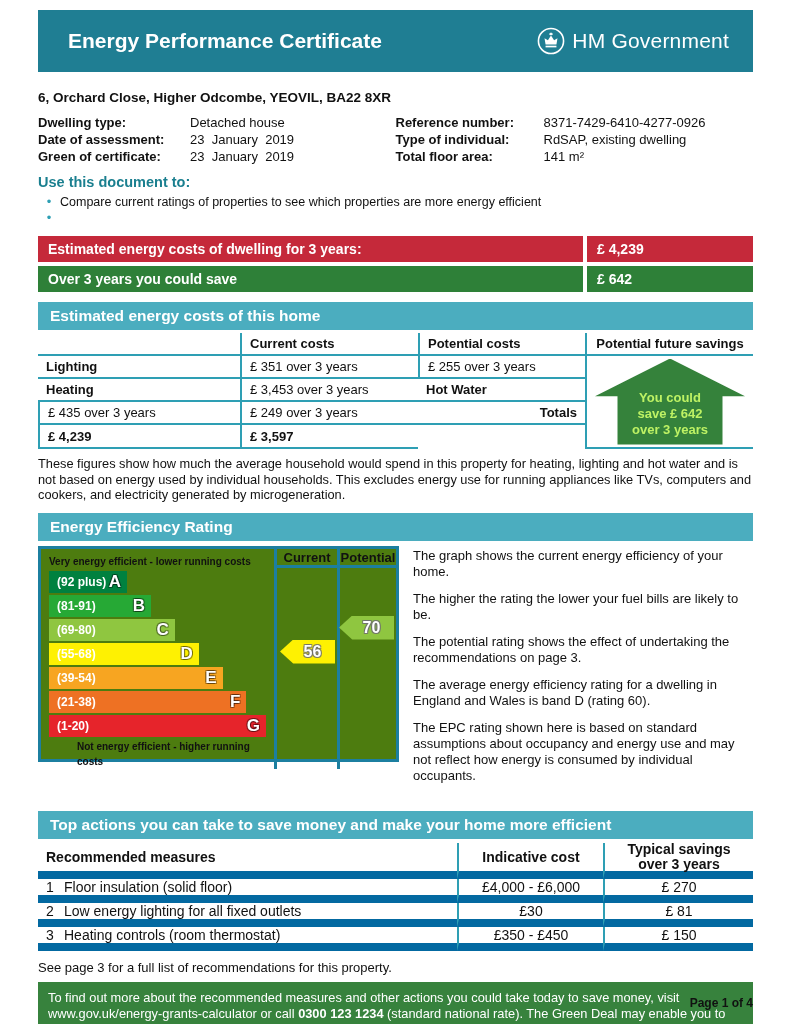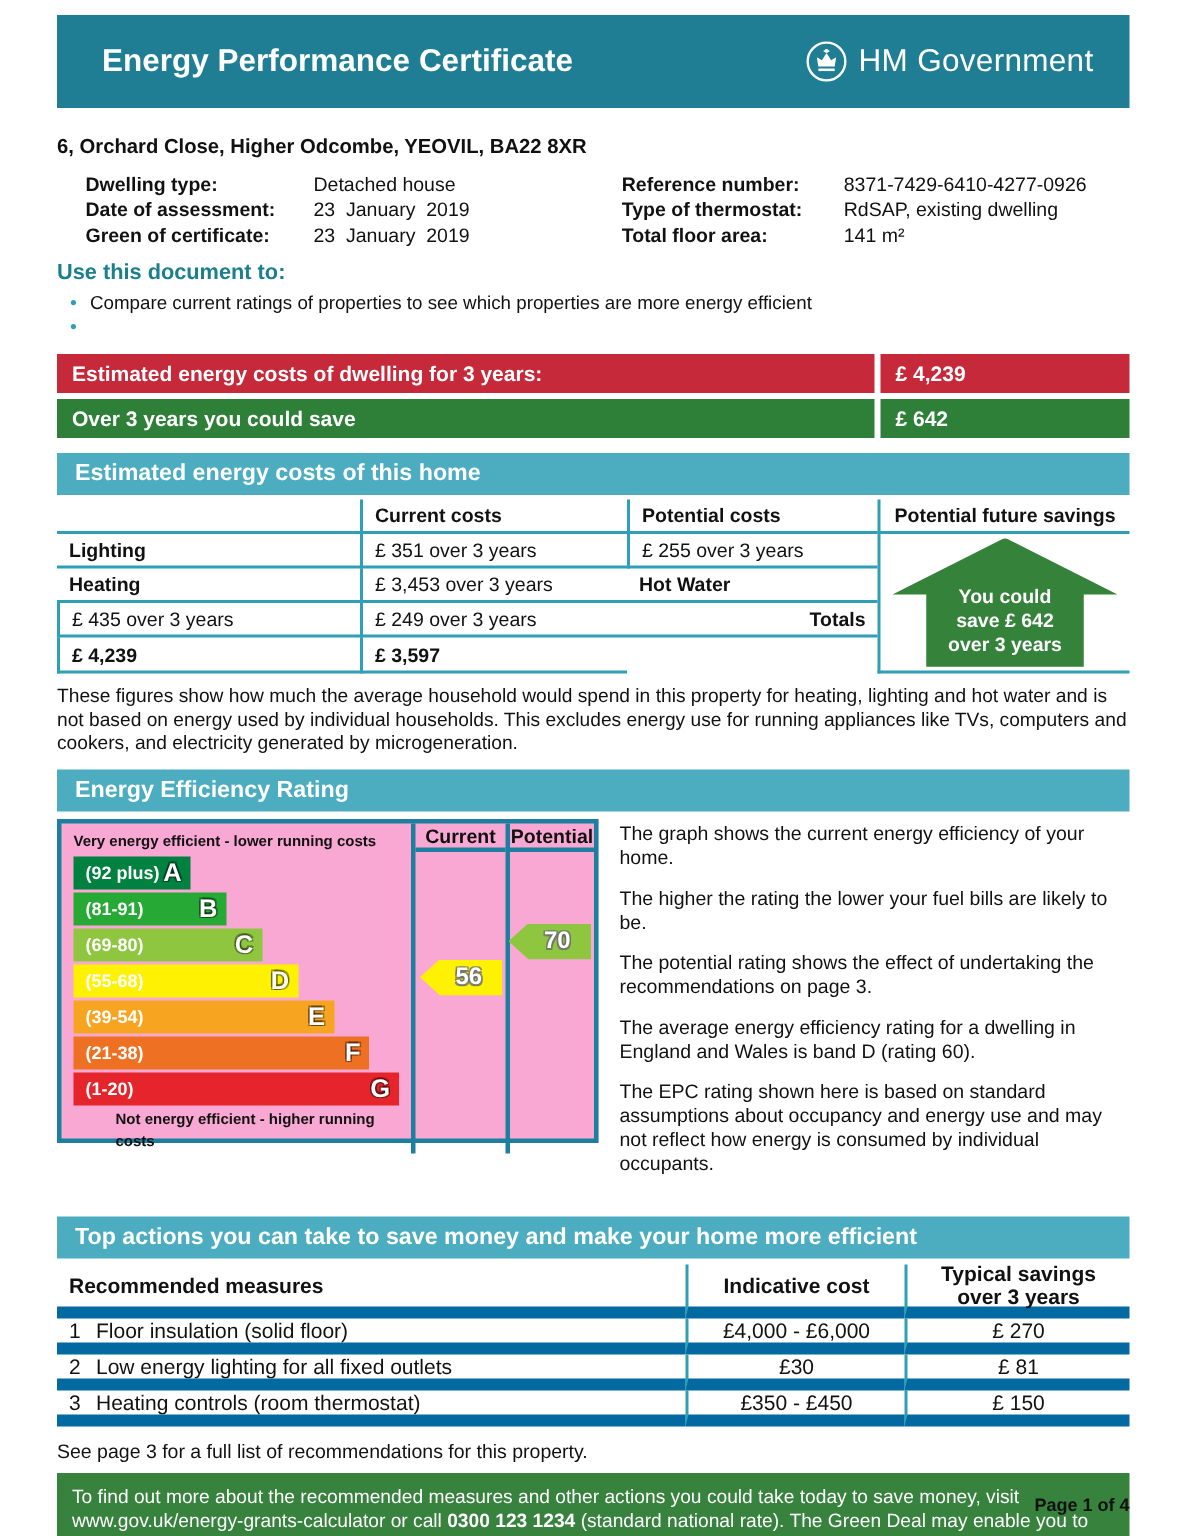--- a/index.html
+++ b/index.html
@@ -9,21 +9,21 @@
   
   .hdr-banner { background:#1f7e93; height:62px; display:flex; align-items:center; justify-content:space-between; padding:0 24px 0 30px; }
   .hdr-title { color:#fff; font-size:21px; font-weight:bold; }
   .gov-brand { display:flex; align-items:center; gap:6px; }
   .gov-brand svg { width:30px; height:30px; }
   .gov-text { color:#fff; font-size:21px; letter-spacing:0.2px; }
 
   
   .address { margin-top:18px; font-size:13.5px; font-weight:bold; }
   .details { margin-top:9px; display:flex; }
-  .details .col { width:50%;margin-left:19px; }
+  .details .col { width:50%; }
   .det-row { display:flex; font-size:13px; line-height:17px; }
   .det-row .lbl { font-weight:bold; width:152px; flex:none; }
   .det-row .val { white-space:pre-wrap; }
   .details .col.right .lbl { width:148px; }
 
   
   .use-doc { margin-top:9px; }
   .use-doc h2 { color:#1a7f8f; font-size:14.5px; font-weight:bold; }
   .use-doc ul { list-style:none; margin-top:4px; }
   .use-doc li { display:flex; font-size:12.5px; line-height:16px; }
@@ -43,27 +43,27 @@
   .costs-table { display:grid; grid-template-columns:202px 178px 167px 1fr; grid-template-rows:23px 23px 23px 23px 24px; margin-top:3px; }
   .ct { font-size:13px; padding:3px 8px; border-bottom:2px solid #2e9fb4; display:flex; align-items:center; }
   .ct.vline { border-left:2px solid #2e9fb4; }
   .ct.hd { font-weight:bold; }
   .ct.hd-center { justify-content:center; text-align:center; }
   .ct.row-label { font-weight:bold; }
   .ct.totals-label { font-weight:bold; justify-content:flex-end; }
   .ct.bold { font-weight:bold; }
   .ct-house-cell { grid-column:4; grid-row:2 / span 4; border-left:2px solid #2e9fb4; border-bottom:2px solid #2e9fb4; display:flex; align-items:center; justify-content:center; }
   .house-arrow { width:150px; height:86px; background:#35823b; clip-path:polygon(50% 0%, 100% 44%, 85% 44%, 85% 100%, 15% 100%, 15% 44%, 0% 44%); display:flex; flex-direction:column; justify-content:flex-end; align-items:center; padding-bottom:7px; }
-  .house-arrow div { color:#ffffff; font-weight:bold; font-size:13px; line-height:16px; text-align:left; }
+  .house-arrow div { color:#bef264; font-weight:bold; font-size:13px; line-height:16px; text-align:left; }
 
   .footnote { margin-top:7px; font-size:12.8px; line-height:15.5px; }
 
   
   .rating-wrap { display:flex; margin-top:5px; }
-  .epc-box { width:361px; flex:none; border:3px solid #1c7fa0; display:grid; grid-template-columns:1fr 63px 59px; height:216px; background:#f9a8d4; }
+  .epc-box { width:361px; flex:none; border:3px solid #1c7fa0; display:grid; grid-template-columns:1fr 63px 59px; height:216px; background:#4d7c0f; }
   .epc-bands { padding:5px 8px 0 8px; }
   .epc-caption { font-size:10px; font-weight:bold; line-height:15px; }
   .epc-caption.top { margin-bottom:2px; }
   .epc-caption.bottom { margin-top:2px;padding-left:28px; }
   .epc-band { height:22px; margin-bottom:2px; display:flex; align-items:center; justify-content:space-between; padding:0 6px 0 8px; }
   .band-range { color:#fff; font-weight:bold; font-size:12px; }
   .band-letter { color:#fff; font-weight:bold; font-size:17px; line-height:17px; text-shadow:-1px -1px 0 rgba(0,0,0,.35), 1px -1px 0 rgba(0,0,0,.35), -1px 1px 0 rgba(0,0,0,.35), 1px 1px 0 rgba(0,0,0,.35); }
   .epc-col { border-left:3px solid #1c7fa0; display:flex; flex-direction:column; }
   .epc-col-header { height:19px; border-bottom:3px solid #1c7fa0; font-size:13px; font-weight:bold; text-align:center; line-height:18px; }
   .epc-col-body { position:relative; flex:1; }
@@ -125,21 +125,21 @@
         <span class="lbl">Green of certificate:</span>
         <span class="val">23  January  2019</span>
       </div>
     </div>
     <div class="col right">
       <div class="det-row">
         <span class="lbl">Reference number:</span>
         <span class="val">8371-7429-6410-4277-0926</span>
       </div>
       <div class="det-row">
-        <span class="lbl">Type of thermostat:</span>
+        <span class="lbl">Type of individual:</span>
         <span class="val">RdSAP, existing dwelling</span>
       </div>
       <div class="det-row">
         <span class="lbl">Total floor area:</span>
         <span class="val">141 m²</span>
       </div>
     </div>
   </div>
 
   <div class="use-doc">

